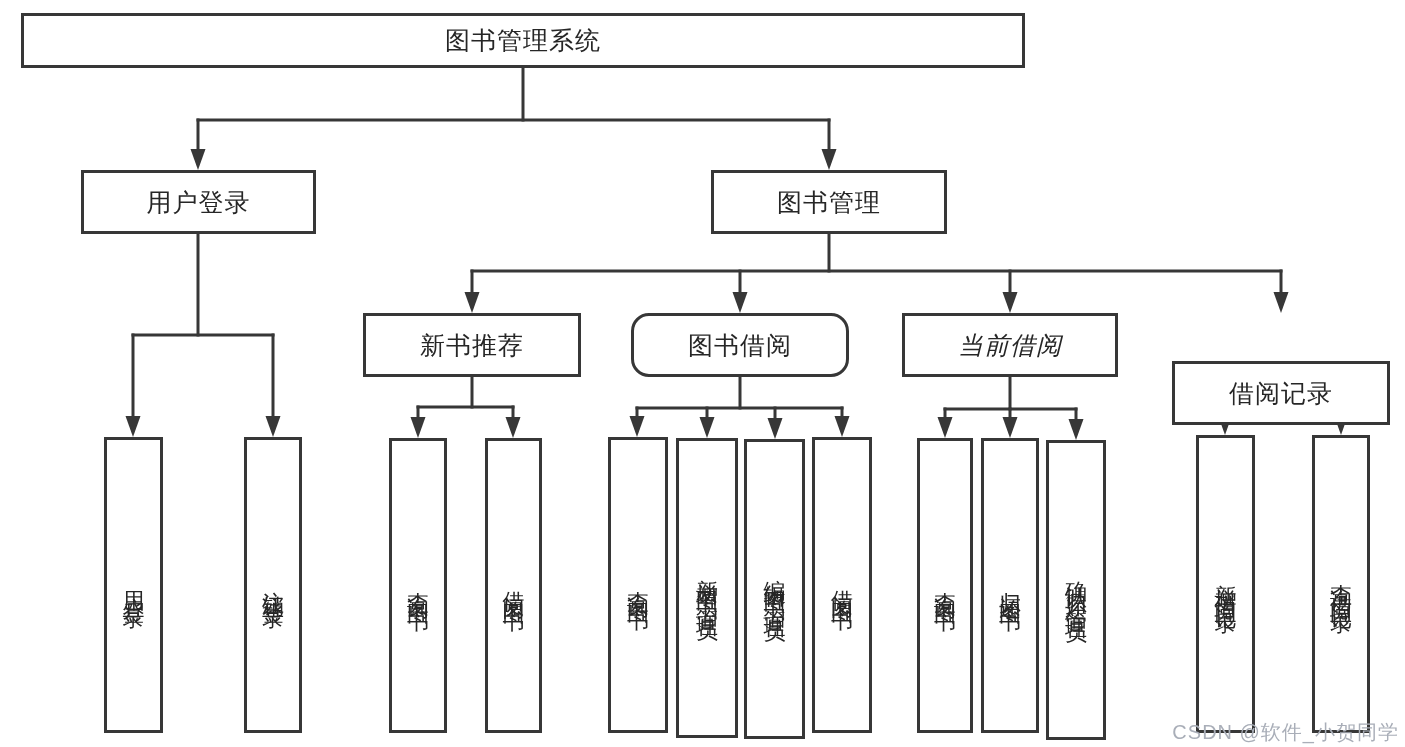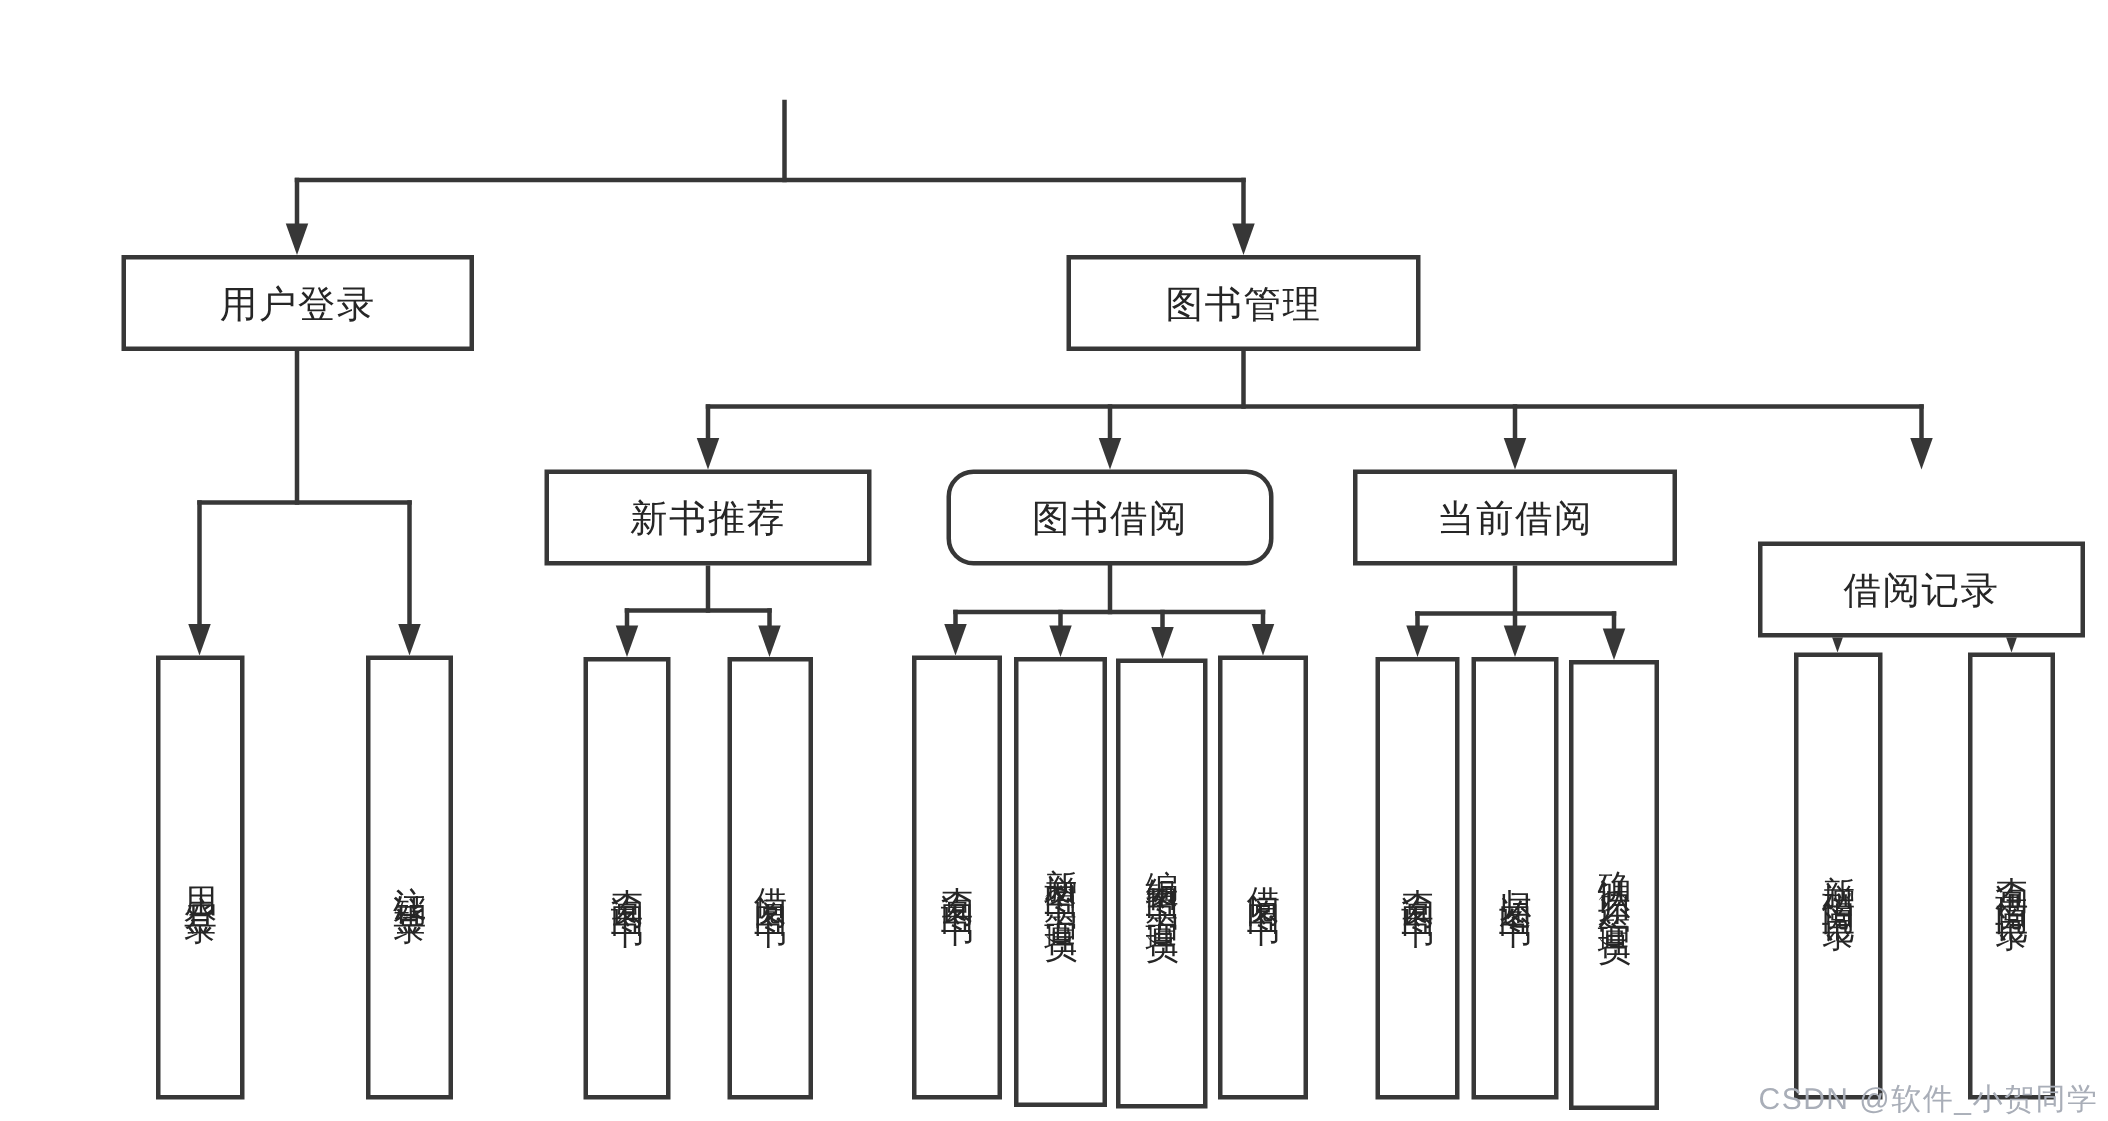--- a/index.html
+++ b/index.html
@@ -92,27 +92,28 @@
       <line x1="1076" y1="409" x2="1076" y2="423" stroke="#373737" stroke-width="3" stroke-linecap="square"></line>
       <polygon points="1068.5,419 1083.5,419 1076,440" fill="#373737"></polygon>
       <line x1="1281" y1="377" x2="1281" y2="406" stroke="#373737" stroke-width="3" stroke-linecap="square"></line>
       <line x1="1225" y1="406" x2="1341" y2="406" stroke="#373737" stroke-width="3" stroke-linecap="square"></line>
       <line x1="1225" y1="406" x2="1225" y2="418" stroke="#373737" stroke-width="3" stroke-linecap="square"></line>
       <polygon points="1217.5,414 1232.5,414 1225,435" fill="#373737"></polygon>
       <line x1="1341" y1="406" x2="1341" y2="418" stroke="#373737" stroke-width="3" stroke-linecap="square"></line>
       <polygon points="1333.5,414 1348.5,414 1341,435" fill="#373737"></polygon>
     </svg>
 
+  <div class="node h" style="left:21px; top:13px; width:1004px; height:55px;">图书管理系统</div>
 
   <div class="node h" style="left:81px; top:170px; width:235px; height:64px;">用户登录</div>
   <div class="node h" style="left:711px; top:170px; width:236px; height:64px;">图书管理</div>
 
   <div class="node h" style="left:363px; top:313px; width:218px; height:64px;">新书推荐</div>
   <div class="node h" style="left:631px; top:313px; width:218px; height:64px;border-radius:18px;">图书借阅</div>
-  <div class="node h" style="left:902px; top:313px; width:216px; height:64px;">当前借阅</div>
+  <div class="node h" style="left:902px; top:313px; width:216px; height:64px;font-style:italic;">当前借阅</div>
   <div class="node h" style="left:1172px; top:313px; width:218px; height:64px;margin-top:48px;">借阅记录</div>
 
   <div class="node v" style="left:104px; top:437px; width:59px; height:296px;">用户登录</div>
   <div class="node v" style="left:244px; top:437px; width:58px; height:296px;">注销登录</div>
 
   <div class="node v" style="left:389px; top:438px; width:58px; height:295px;">查询图书</div>
   <div class="node v" style="left:485px; top:438px; width:57px; height:295px;">借阅图书</div>
 
   <div class="node v" style="left:608px; top:437px; width:60px; height:296px;">查询图书</div>
   <div class="node v" style="left:676px; top:438px; width:62px; height:300px;">新增图书（管理员）</div>

